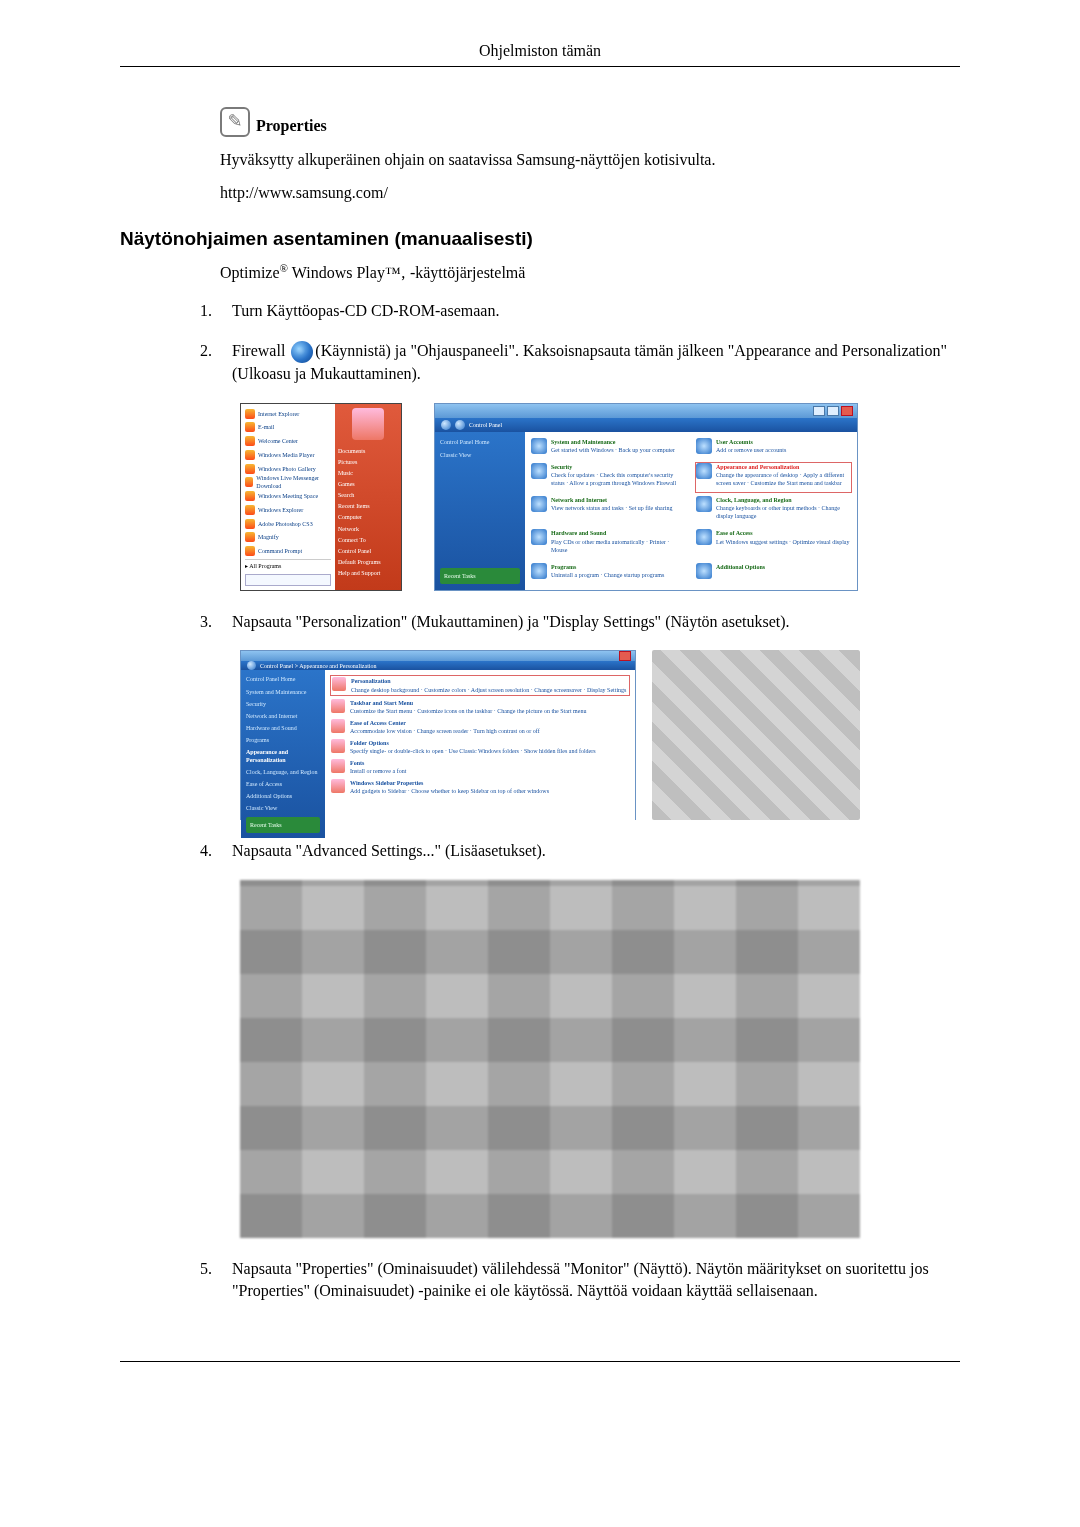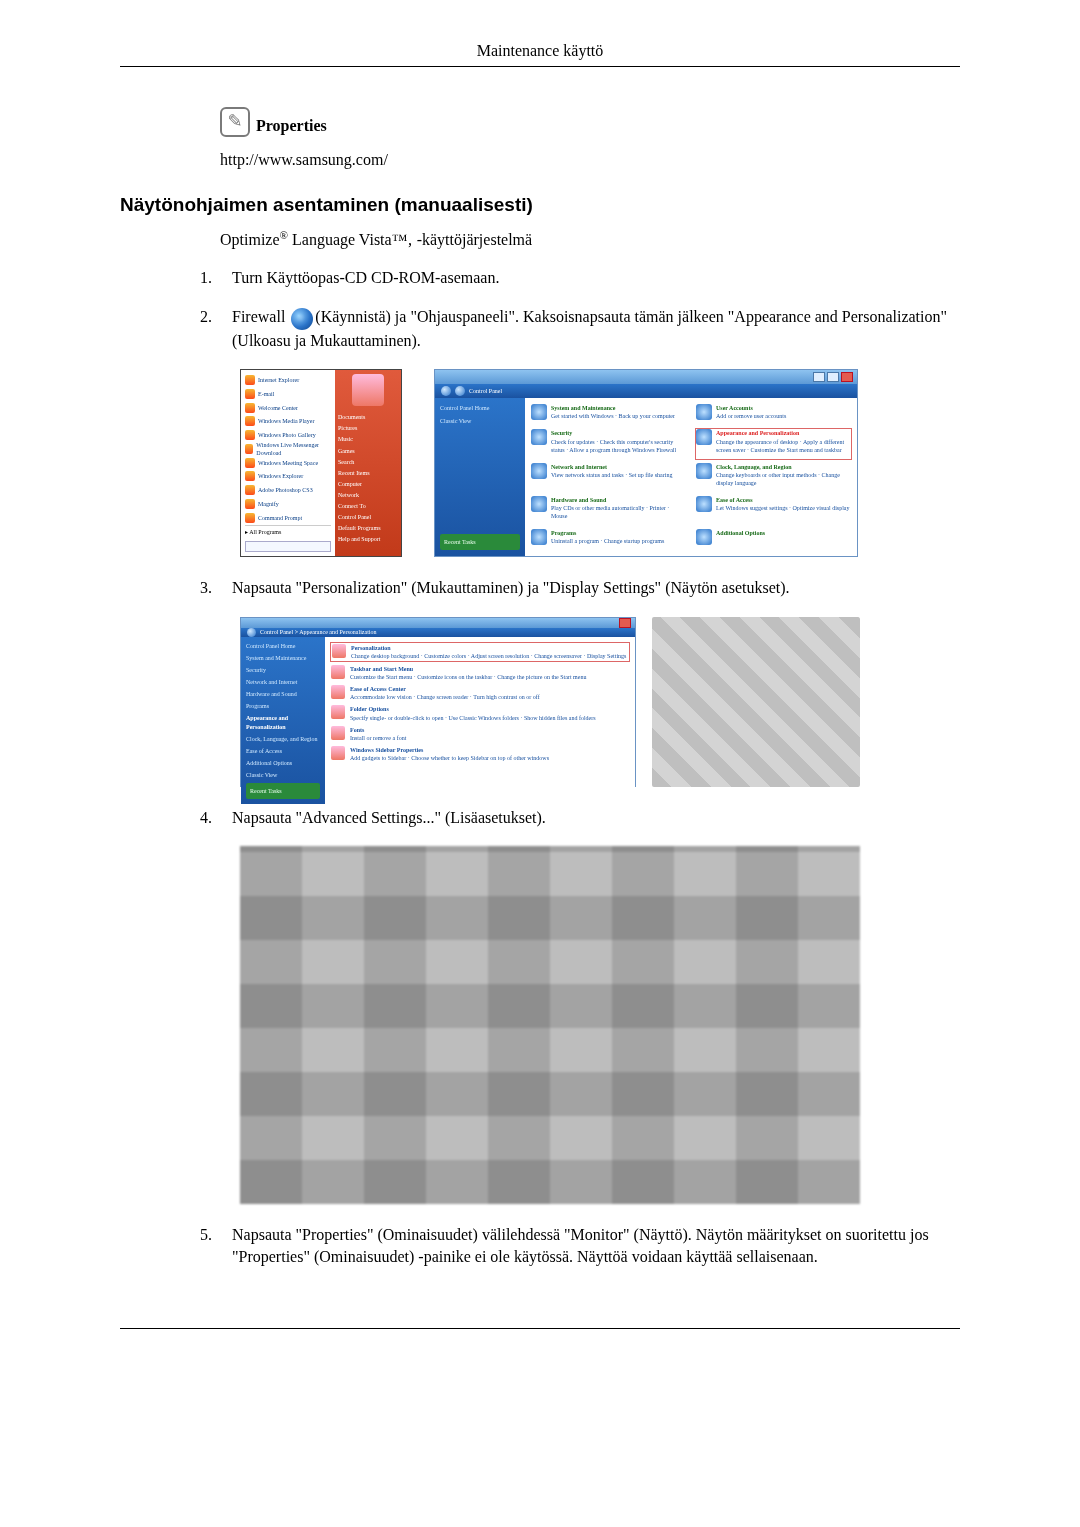--- a/index.html
+++ b/index.html
@@ -310,36 +310,37 @@
     filter: blur(1px);
   }
   sup.reg { font-size: 0.7em; }
 </style>
 </head>
 <body>
 
 <div class="page">
 
   <div class="page-header">
-    <span>Maintenance käyttö</span>
+    <span>Ohjelmiston tämän</span>
   </div>
 
   <div class="note-block">
     <div class="note-header">
       <span class="note-icon">✎</span>
       <span class="note-title">Properties</span>
     </div>
+    <p class="note-para">Hyväksytty alkuperäinen ohjain on saatavissa Samsung-näyttöjen kotisivulta.</p>
     <p class="note-para">http://www.samsung.com/</p>
   </div>
 
   <div class="section-heading">Näytönohjaimen asentaminen (manuaalisesti)</div>
 
   <div class="body-indent">
     <p class="platform-line">
-      <span>Optimize</span><sup class="reg">®</sup><span> Language Vista™‚ -käyttöjärjestelmä</span>
+      <span>Optimize</span><sup class="reg">®</sup><span> Windows Play™‚ -käyttöjärjestelmä</span>
     </p>
   </div>
 
   <ol class="steps">
     <li>
       <span class="num">1.</span>
       <span class="step-text">Turn Käyttöopas-CD CD-ROM-asemaan.</span>
     </li>
 
     <li>

